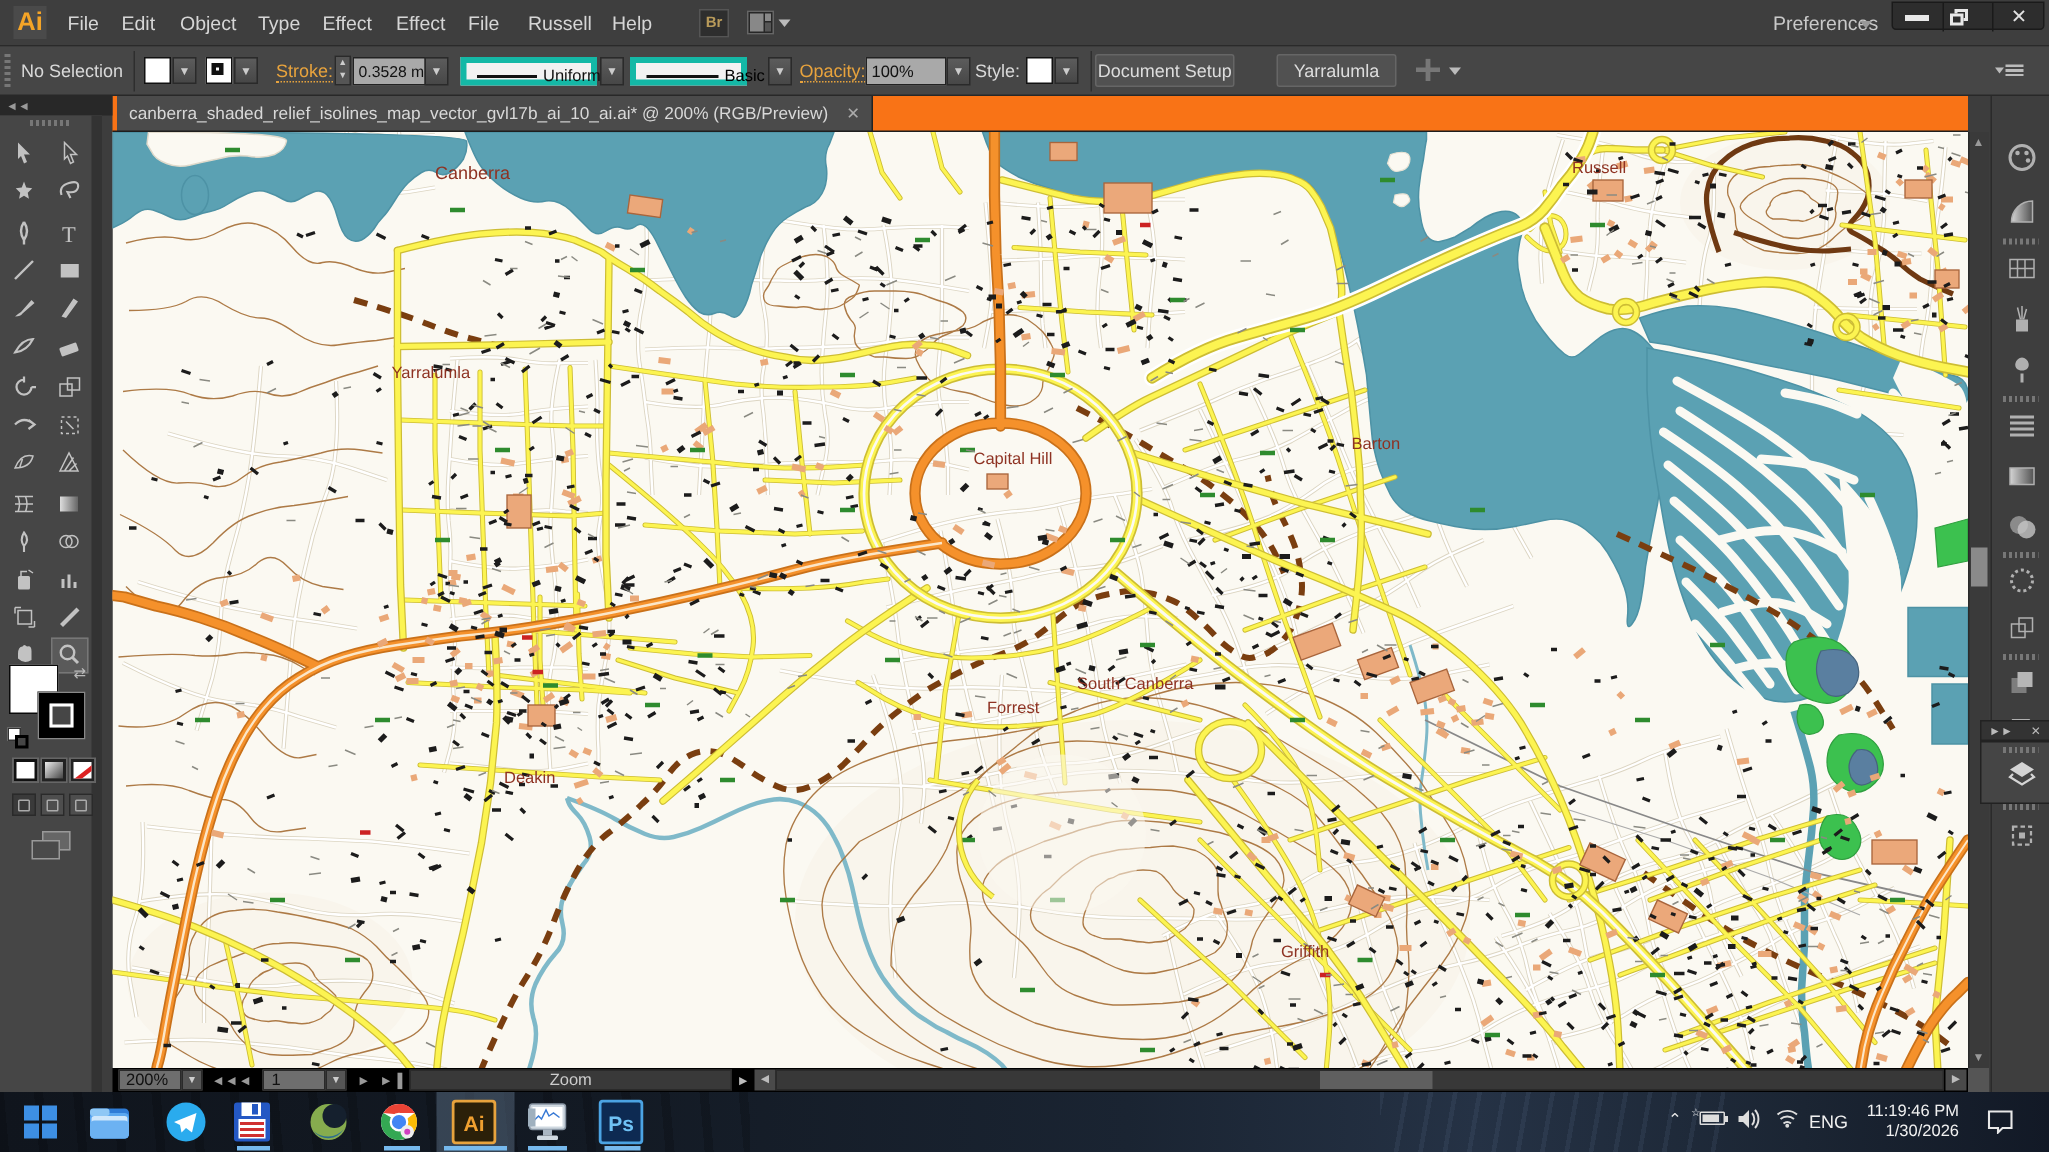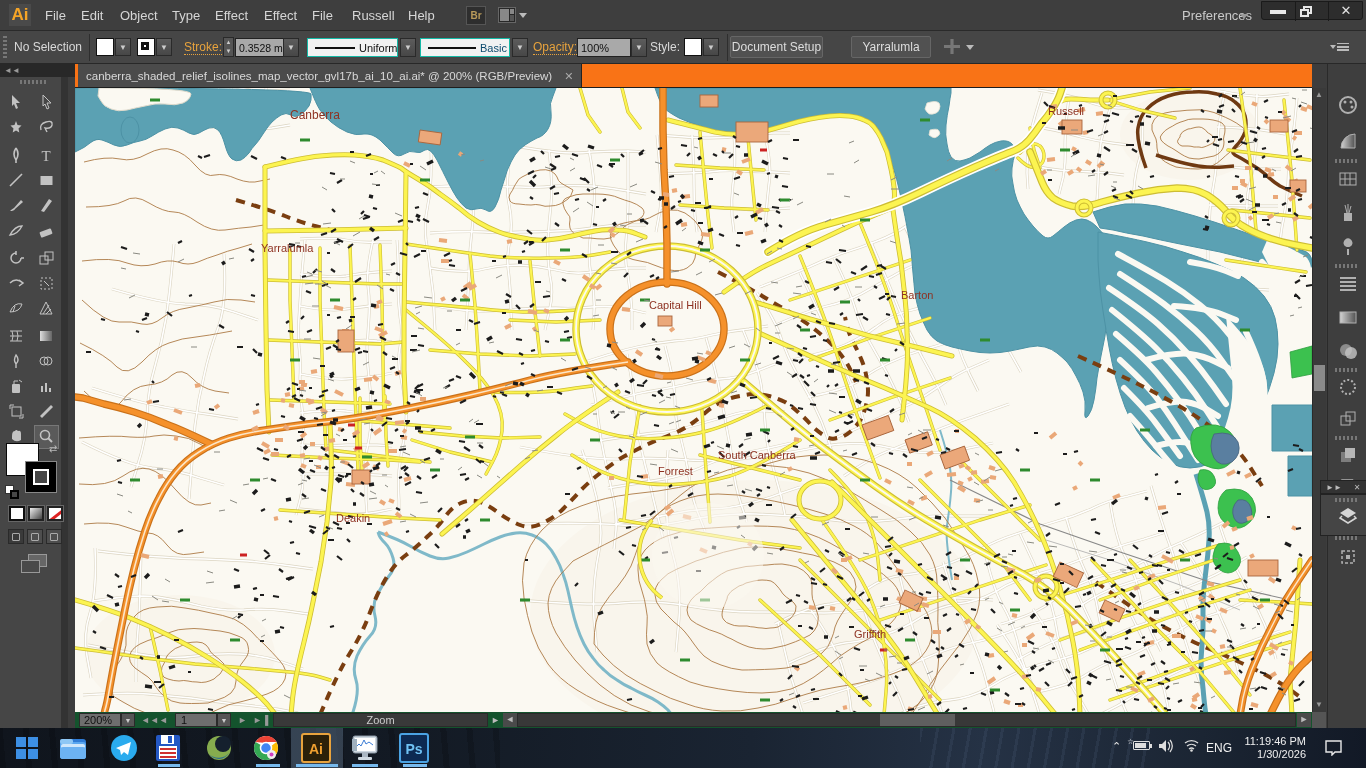--- a/index.html
+++ b/index.html
@@ -3,29 +3,29 @@
 <style>
 *{margin:0;padding:0;box-sizing:border-box}
 html,body{width:1366px;height:768px;overflow:hidden}
 body{font-family:"Liberation Sans",sans-serif;background:#3d3d3d;position:relative}
 .abs{position:absolute}
 .menubar{left:0;top:0;width:1366px;height:31px;background:#3e3e3e;border-bottom:1px solid #2a2a2a;color:#d6d6d6;font-size:13px}
 .menubar .item{position:absolute;top:8px}
 .ailogo{position:absolute;left:9px;top:4px;width:22px;height:22px;color:#f4a427;font-weight:bold;font-size:17px;line-height:22px;text-align:center}
 .ctrlbar{left:0;top:31px;width:1366px;height:33px;background:#464646;border-bottom:1px solid #282828;color:#d9d9d9;font-size:12px}
 .orange{color:#e8a33d}
-.combo{position:absolute;background:#f2f2f2;border:1px solid #14b8a6;height:19px;top:7px}
+.combo{position:absolute;background:#f2f2f2;border:4px solid #14b8a6;height:19px;top:7px}
 .drop{position:absolute;top:7px;height:19px;width:16px;background:linear-gradient(#5c5c5c,#474747);border:1px solid #2a2a2a;color:#ccc;font-size:8px;text-align:center;line-height:18px}
 .gray-in{position:absolute;top:7px;height:19px;background:#a9a9a9;border:1px solid #222;color:#111;font-size:11px;padding:3px 3px;white-space:nowrap;overflow:hidden}
 .btn{position:absolute;top:5px;height:22px;background:#515151;border:1px solid #666;border-radius:2px;color:#ddd;font-size:12px;text-align:center}
 .tabrow{left:75px;top:64px;width:1237px;height:24px;background:#f97316}
 .tab{position:absolute;left:3px;top:0;height:24px;background:#4b4b4b;color:#d8d8d8;font-size:11.5px;line-height:24px;padding:0 8px;border-right:1px solid #222}
 .collapse{left:0;top:64px;width:75px;height:13px;background:#282828;color:#999;font-size:8px;line-height:13px;padding-left:4px}
 .toolcol{left:0;top:77px;width:68px;height:651px;background:#464646;border-right:7px solid #333333}
-.statusbar{left:75px;top:712px;width:1237px;height:16px;background:#14532d;color:#ccc;font-size:11px}
+.statusbar{left:75px;top:712px;width:1237px;height:16px;background:#000000;color:#ccc;font-size:11px}
 .taskbar{left:0;top:728px;width:1366px;height:40px;background:linear-gradient(90deg,#10151d 0%,#131a24 30%,#1a2432 55%,#253245 72%,#1b2533 88%,#121926 100%)}
 .ticon{position:absolute;top:5px;width:30px;height:30px}
 .tline{position:absolute;top:36px;height:3px;background:#76b9ed}
 .vscroll{left:1312px;top:88px;width:14px;height:624px;background:#3a3a3a;border-left:1px solid #2a2a2a}
 .dock{left:1327px;top:64px;width:39px;height:664px;background:#3e3e3e;border-left:1px solid #2a2a2a}
 .dkicon{position:absolute;left:9px;width:22px;height:22px;opacity:.85}
 .grip{position:absolute;left:8px;width:24px;height:4px;background-image:repeating-linear-gradient(90deg,#777 0 2px,transparent 2px 4px)}
 svg{display:block}
 </style></head>
 <body>
@@ -70,21 +70,21 @@
 <div class="drop" style="left:156px;top:7px;height:18px">▼</div>
 <div class="abs orange" style="left:184px;top:9px;border-bottom:1px dotted #e8a33d">Stroke:</div>
 <div class="abs" style="left:223px;top:6px;width:11px;height:20px;background:#555;border:1px solid #2a2a2a;color:#ccc;font-size:6px;text-align:center;line-height:9px">▲<br>▼</div>
 <div class="gray-in" style="left:235px;width:49px;font-size:10.5px">0.3528 m</div>
 <div class="drop" style="left:283px">▼</div>
 <div class="combo" style="left:307px;width:91px;color:#111;font-size:12px">
       <div class="abs" style="left:7px;top:8px;width:40px;height:2px;background:#111"></div>
       <div class="abs" style="left:51px;top:3px;font-size:11px">Uniform</div>
     </div>
 <div class="drop" style="left:400px">▼</div>
-<div class="combo" style="left:420px;width:90px;color:#0c4a6e;font-size:12px">
+<div class="combo" style="left:420px;width:78px;color:#000000;font-size:12px">
       <div class="abs" style="left:7px;top:8px;width:48px;height:2px;background:#111"></div>
       <div class="abs" style="left:59px;top:3px;font-size:11px">Basic</div>
     </div>
 <div class="drop" style="left:512px">▼</div>
 <div class="abs orange" style="left:533px;top:9px;border-bottom:1px dotted #e8a33d">Opacity:</div>
 <div class="gray-in" style="left:577px;width:54px">100%</div>
 <div class="drop" style="left:631px">▼</div>
 <div class="abs" style="left:650px;top:9px">Style:</div>
 <div class="abs" style="left:684px;top:7px;width:18px;height:18px;background:#fff;border:1px solid #111"></div>
 <div class="drop" style="left:703px;top:7px;height:18px">▼</div>

